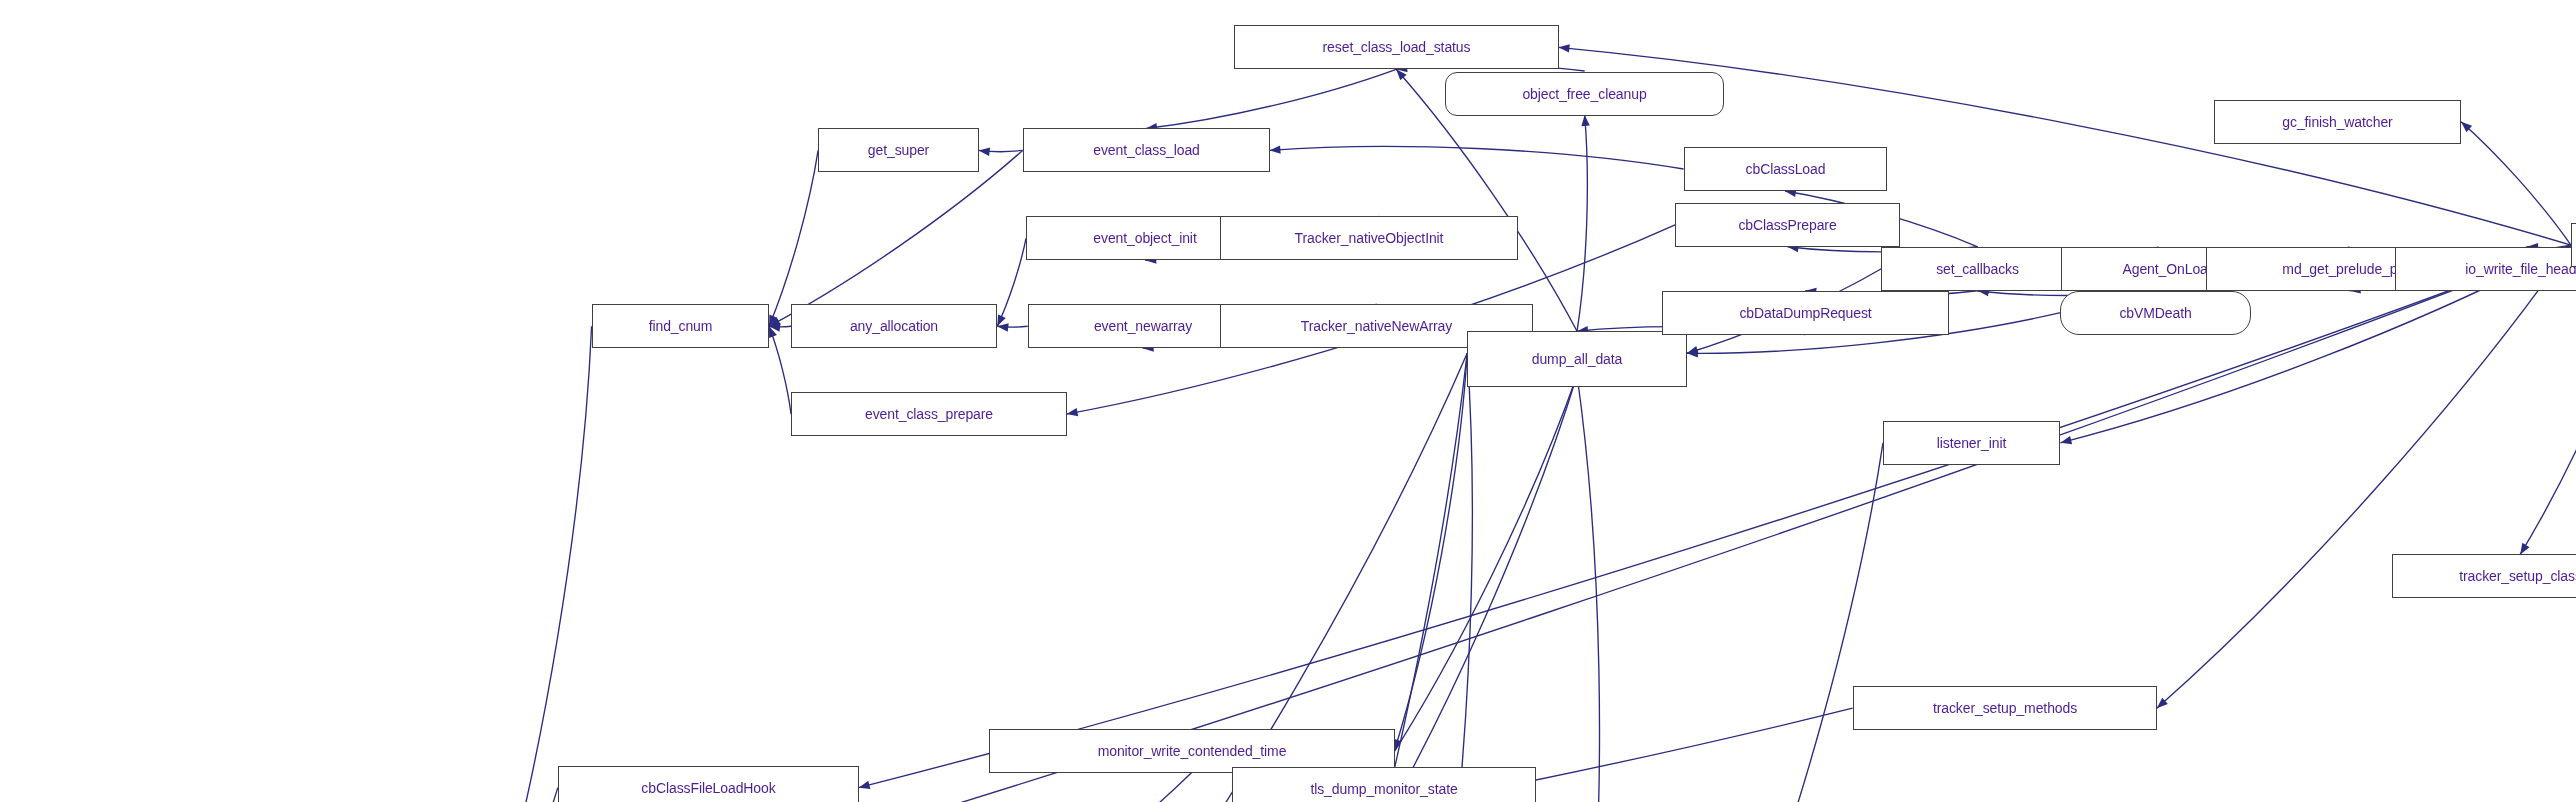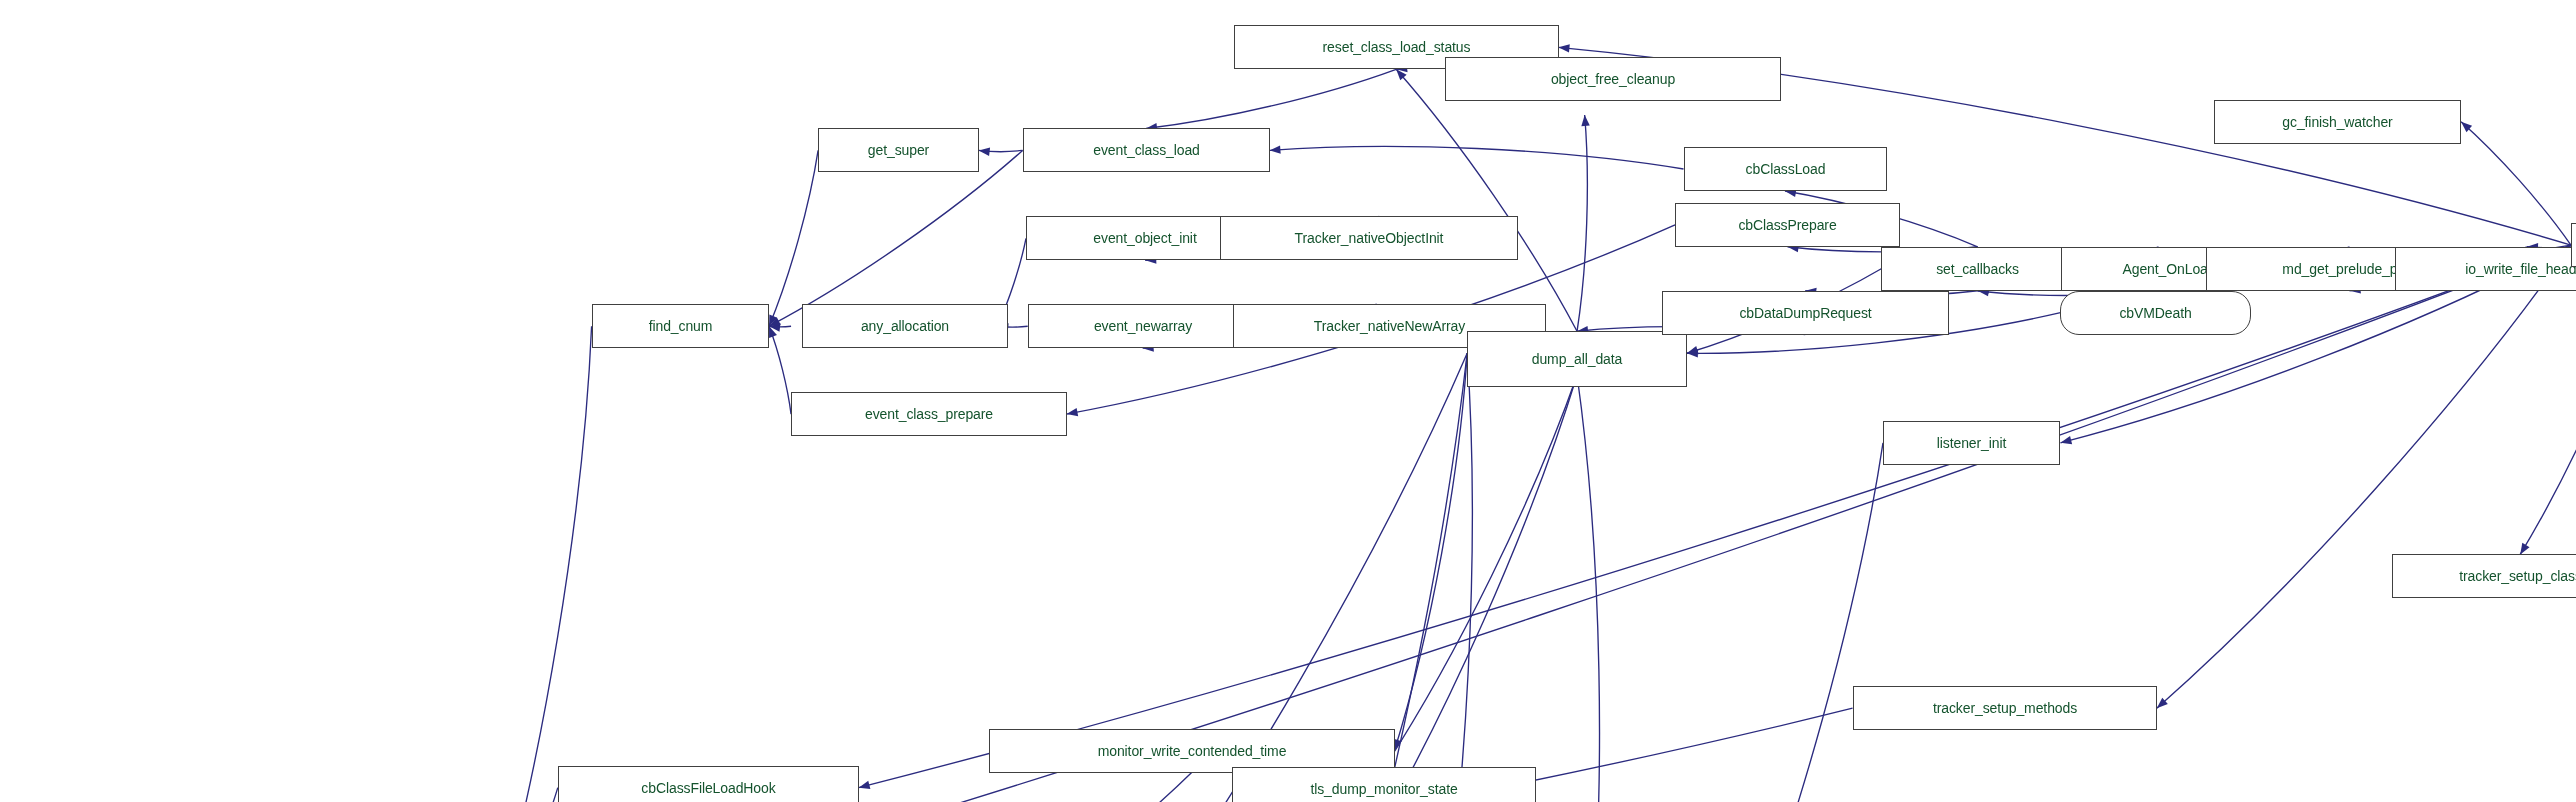--- a/index.html
+++ b/index.html
@@ -33,21 +33,21 @@
     stroke: none;
   }
   .gnode {
     position: absolute;
     box-sizing: border-box;
     display: flex;
     align-items: center;
     justify-content: center;
     background: #ffffff;
     border: 1.1px solid #404040;
-    color: #14532d;
+    color: #4c1d95;
     font-size: 14px;
     line-height: 1;
     white-space: nowrap;
     letter-spacing: -0.1px;
     z-index: 3;
   }
 </style>
 </head>
 <body>
 
@@ -210,32 +210,32 @@
       <path d="M 3136,316 C 3102.04,423.544 3040.4399999999996,559.544 2982,656" class="edge-path"></path>
       <polygon points="2982,656 2984.4600430233904,642.290580306845 2993.0127358529817,647.4724183362189" class="edge-head"></polygon>
       <path d="M 3042,290 C 2914.728,472.03999999999996 2718.728,691.2399999999999 2552,838" class="edge-path"></path>
       <polygon points="2552,838 2558.454494388522,825.6574110419031 2565.061771940721,833.1636673223809" class="edge-head"></polygon>
       <path d="M 2228,524 C 2197.784,723.6080000000001 2126.5840000000003,981.208 2050,1168" class="edge-path"></path>
       <polygon points="2050,1168 2050.305287178108,1154.0749578191346 2059.5578187482474,1157.8684600985018" class="edge-head"></polygon>
     </svg>
   <div id="node-layer">
       <div class="gnode" style="left: 558px; top: 766px; width: 301px; height: 44px;">cbClassFileLoadHook</div>
       <div class="gnode" style="left: 592px; top: 304px; width: 177px; height: 44px;">find_cnum</div>
-      <div class="gnode" style="left: 791px; top: 304px; width: 206px; height: 44px; margin-left: 11px;">any_allocation</div>
+      <div class="gnode" style="left: 791px; top: 304px; width: 206px; height: 44px;">any_allocation</div>
       <div class="gnode" style="left: 791px; top: 392px; width: 276px; height: 44px;">event_class_prepare</div>
       <div class="gnode" style="left: 818px; top: 128px; width: 161px; height: 44px;">get_super</div>
       <div class="gnode" style="left: 1023px; top: 128px; width: 247px; height: 44px;">event_class_load</div>
       <div class="gnode" style="left: 1026px; top: 216px; width: 238px; height: 44px;">event_object_init</div>
       <div class="gnode" style="left: 1028px; top: 304px; width: 230px; height: 44px;">event_newarray</div>
       <div class="gnode" style="left: 989px; top: 729px; width: 406px; height: 44px;">monitor_write_contended_time</div>
       <div class="gnode" style="left: 1234px; top: 25px; width: 325px; height: 44px;">reset_class_load_status</div>
       <div class="gnode" style="left: 1220px; top: 216px; width: 298px; height: 44px;">Tracker_nativeObjectInit</div>
-      <div class="gnode" style="left: 1220px; top: 304px; width: 313px; height: 44px; margin-left: 13px;">Tracker_nativeNewArray</div>
+      <div class="gnode" style="left: 1220px; top: 304px; width: 313px; height: 44px;">Tracker_nativeNewArray</div>
       <div class="gnode" style="left: 1232px; top: 767px; width: 304px; height: 44px;">tls_dump_monitor_state</div>
-      <div class="gnode" style="left: 1445px; top: 57px; width: 336px; height: 44px;">object_free_cleanup</div>
+      <div class="gnode" style="left: 1445px; top: 72px; width: 279px; height: 44px; border-radius: 12px;">object_free_cleanup</div>
       <div class="gnode" style="left: 1467px; top: 331px; width: 220px; height: 56px;">dump_all_data</div>
       <div class="gnode" style="left: 1684px; top: 147px; width: 203px; height: 44px;">cbClassLoad</div>
       <div class="gnode" style="left: 1675px; top: 203px; width: 225px; height: 44px;">cbClassPrepare</div>
       <div class="gnode" style="left: 1662px; top: 291px; width: 287px; height: 44px;">cbDataDumpRequest</div>
       <div class="gnode" style="left: 1881px; top: 247px; width: 193px; height: 44px;">set_callbacks</div>
       <div class="gnode" style="left: 2060px; top: 291px; width: 191px; height: 44px; border-radius: 19px;">cbVMDeath</div>
       <div class="gnode" style="left: 2050px; top: 247px; width: 216px; height: 44px; margin-left: 11px;">Agent_OnLoad</div>
       <div class="gnode" style="left: 2206px; top: 247px; width: 287px; height: 44px;">md_get_prelude_path</div>
       <div class="gnode" style="left: 2395px; top: 247px; width: 264px; height: 44px;">io_write_file_header</div>
       <div class="gnode" style="left: 2214px; top: 100px; width: 247px; height: 44px;">gc_finish_watcher</div>

